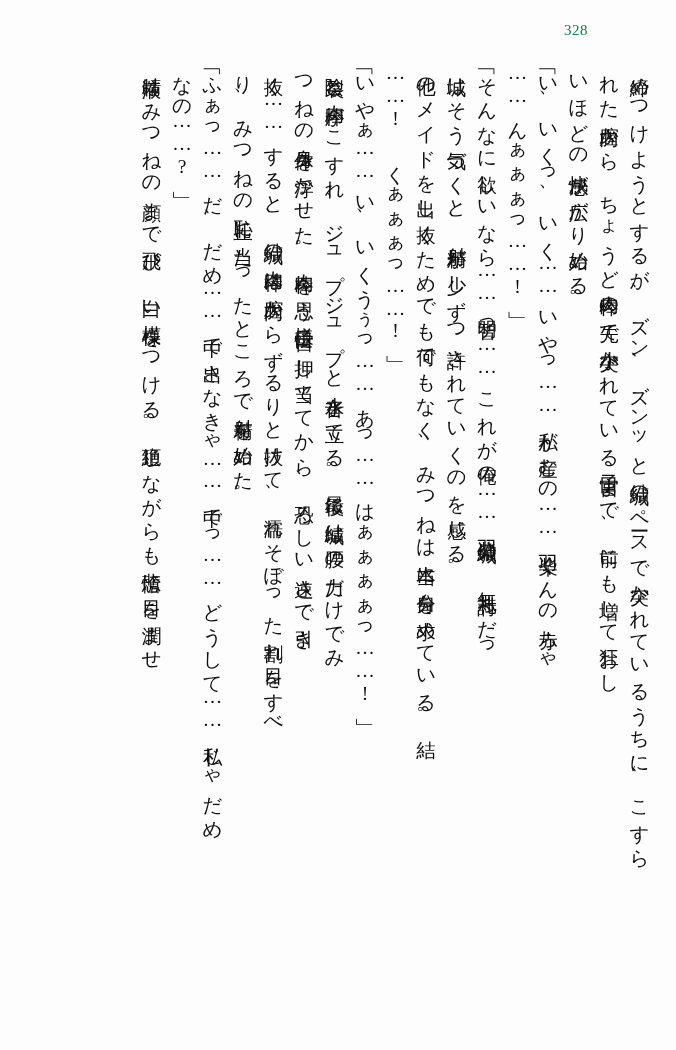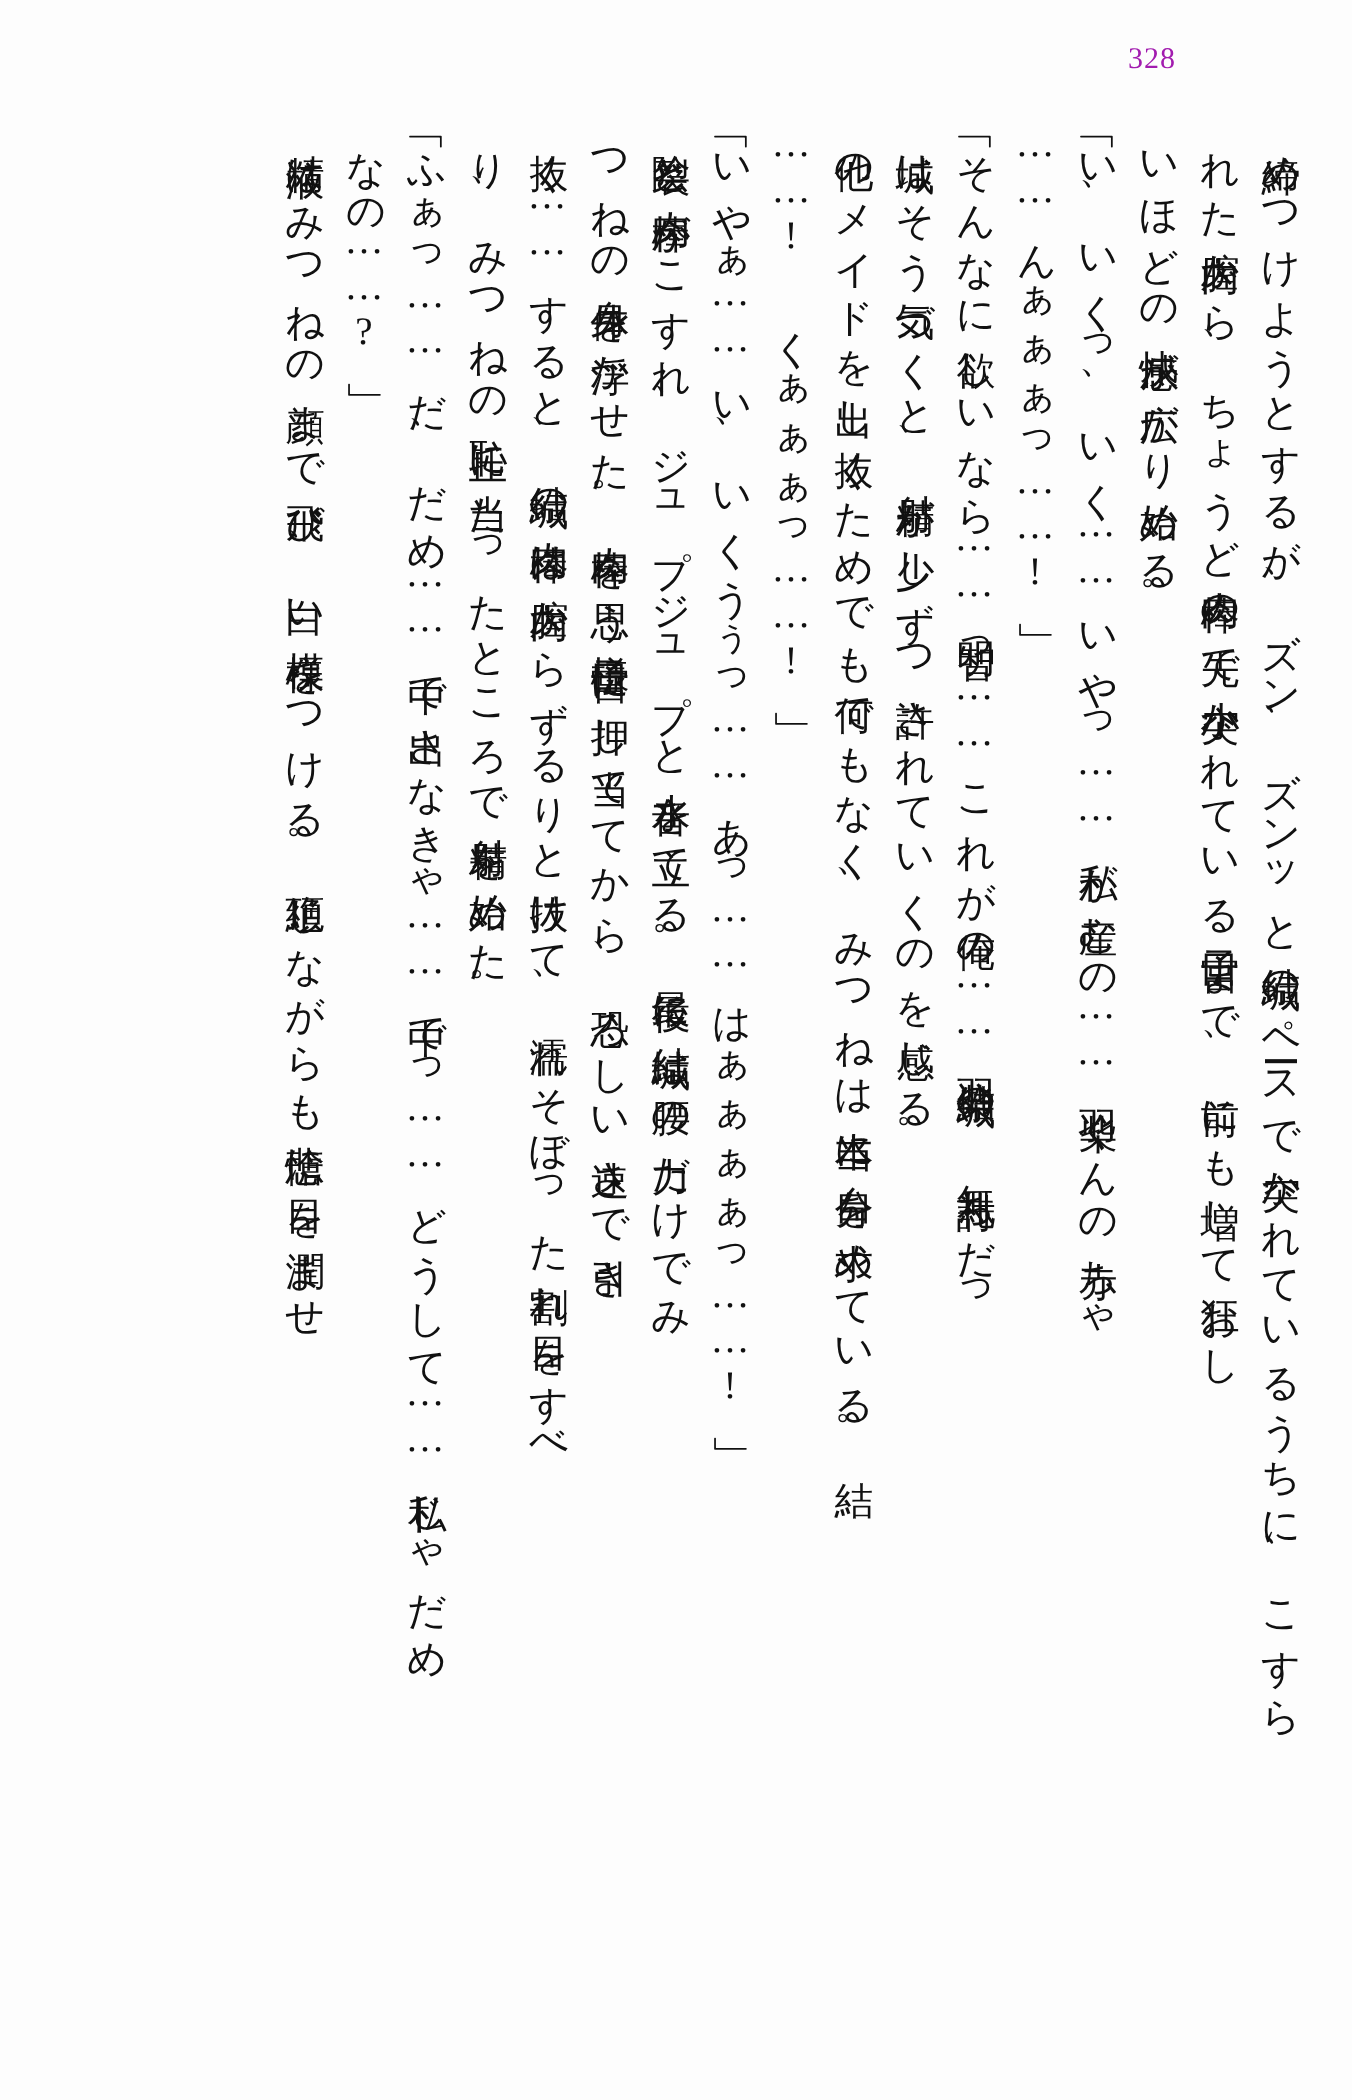--- a/index.html
+++ b/index.html
@@ -16,21 +16,21 @@
     height: 1050px;
     background: #fdfdfd;
     overflow: hidden;
     box-sizing: border-box;
   }
   .page-number {
     position: absolute;
     top: 22px;
     right: 88px;
     font-size: 15px;
-    color: #a21caf;
+    color: #15803d;
     letter-spacing: 0.5px;
     font-family: "Liberation Serif", "DejaVu Serif", serif;
   }
   .text-body {
     position: absolute;
     top: 62px;
     right: 22px;
     bottom: 30px;
     left: 22px;
     display: flex;

